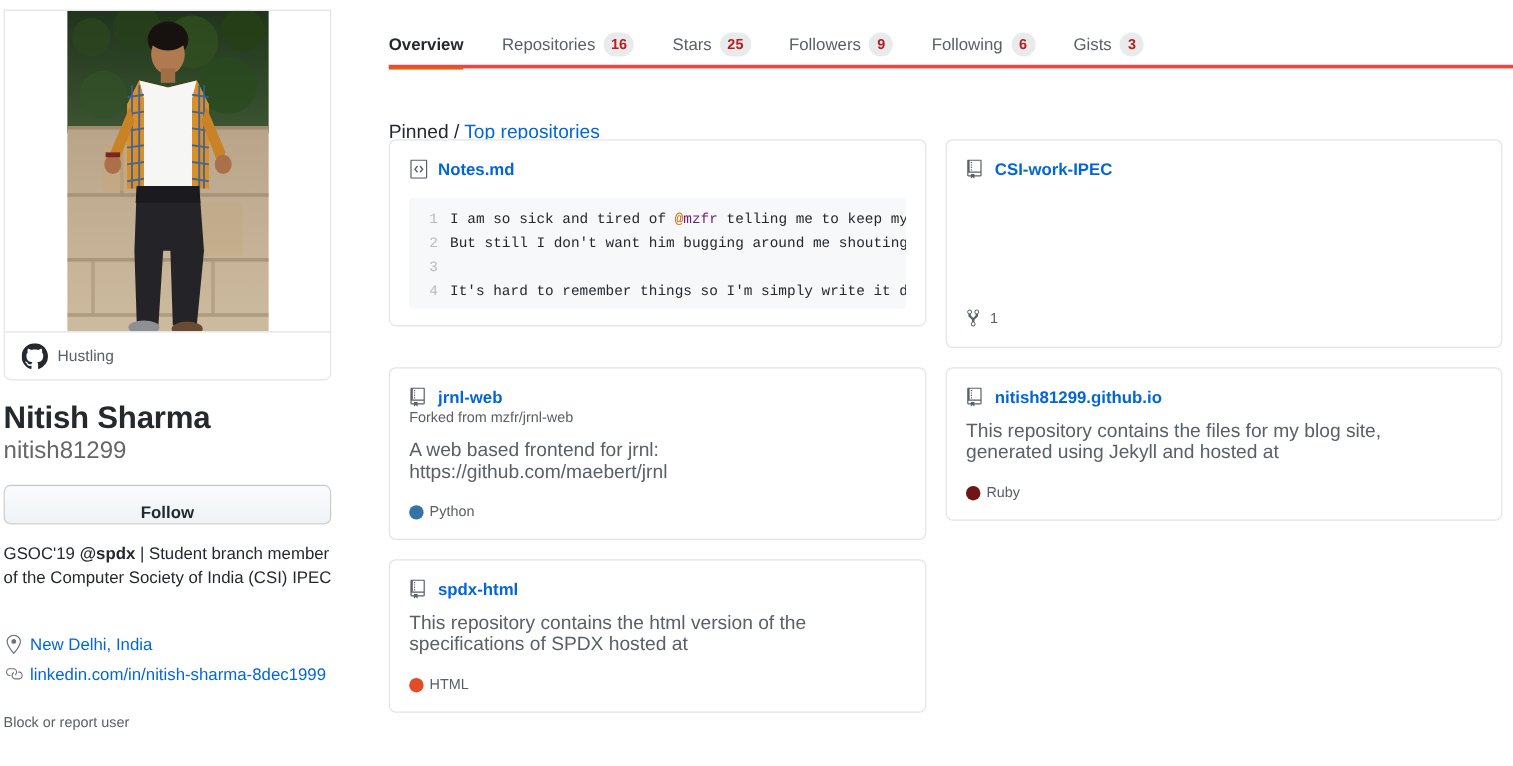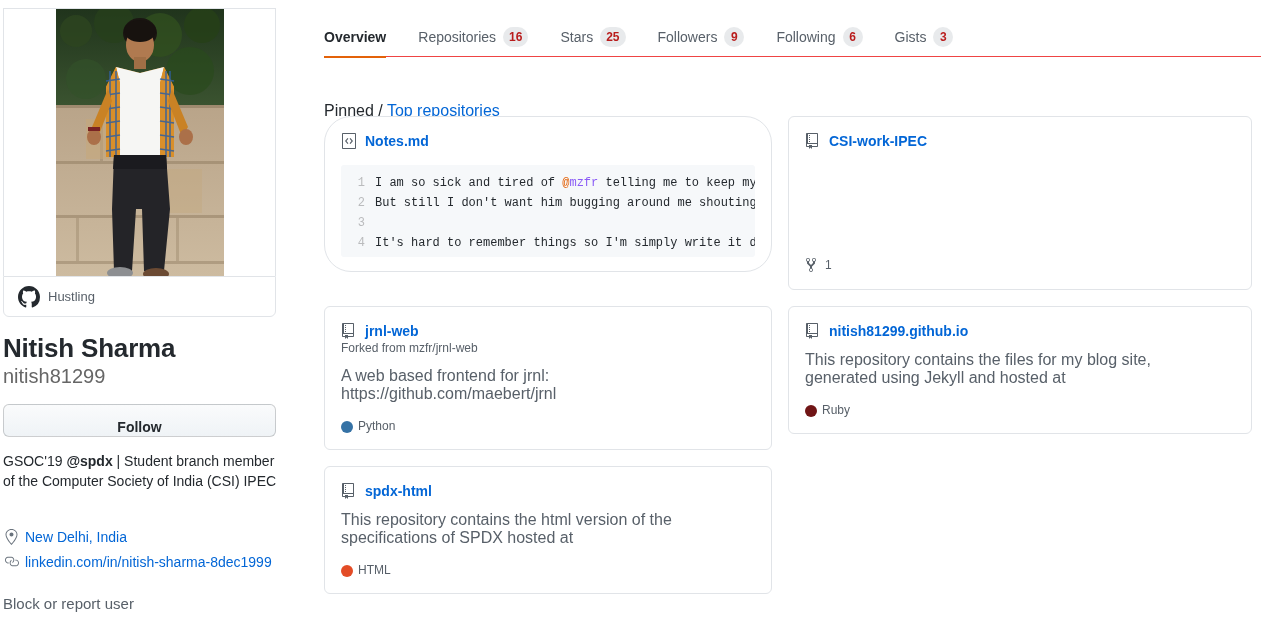--- a/index.html
+++ b/index.html
@@ -91,34 +91,34 @@
   }
   .meta-icon {
     width: 16px; height: 16px; margin-right: 6px;
     flex: 0 0 auto; color: #6a737d;
     display: flex; align-items: center; justify-content: center;
   }
   .meta-link { color: #0366d6; text-decoration: none; cursor: pointer; }
 
   .block-report {
     position: absolute; left: 3px; top: 595px;
-    font-size: 15px; color: #586069;
+    font-size: 12px; color: #586069;
     text-decoration: none; cursor: pointer;
   }
 
   
   .main {
     position: absolute; left: 324px; top: 0;
     width: 937px; height: 638px;
   }
 
   .tabs {
     position: relative;
     height: 57px;
-    border-bottom: 1px solid #ef4444;
+    border-bottom: 3px solid #ef4444;
     display: flex; align-items: flex-start;
     padding-top: 17px;
   }
   .tab {
     position: relative;
     display: flex; align-items: center;
     height: 40px;
     padding: 0 16px;
     font-size: 14px;
     color: #586069;
@@ -192,41 +192,41 @@
   }
   .lang-dot {
     width: 12px; height: 12px; border-radius: 50%;
     display: inline-block; margin-right: 5px;
     position: relative; top: 1px;
   }
   .fork-stat { display: flex; align-items: center; }
   .fork-icon { width: 16px; height: 16px; margin-right: 4px; color: #586069; }
 
   
-  .gist-card { padding-bottom: 14px; border-radius: 27px; }
+  .gist-card { padding-bottom: 14px; }
   .code-box {
     margin-top: 16px;
     background: #f6f8fa;
     border-radius: 3px;
     padding: 8px 0 8px 0;
     height: 92px;
     overflow: hidden;
     font-family: "Liberation Mono", monospace;
     font-size: 12px;
     line-height: 20px;
   }
   .code-line { display: flex; white-space: pre; }
   .ln {
     width: 34px; flex: 0 0 auto;
     text-align: right; padding-right: 10px;
     color: #babbbd; user-select: none;
   }
   .code-text { color: #24292e; }
   .mention-at { color: #e36209; }
-  .mention-name { color: #8b5cf6; }
+  .mention-name { color: #701a75; }
 
   .spacer-tall { height: 92px; }
 </style>
 </head>
 <body>
 
 <div class="page">
 
   <div class="sidebar">
 

